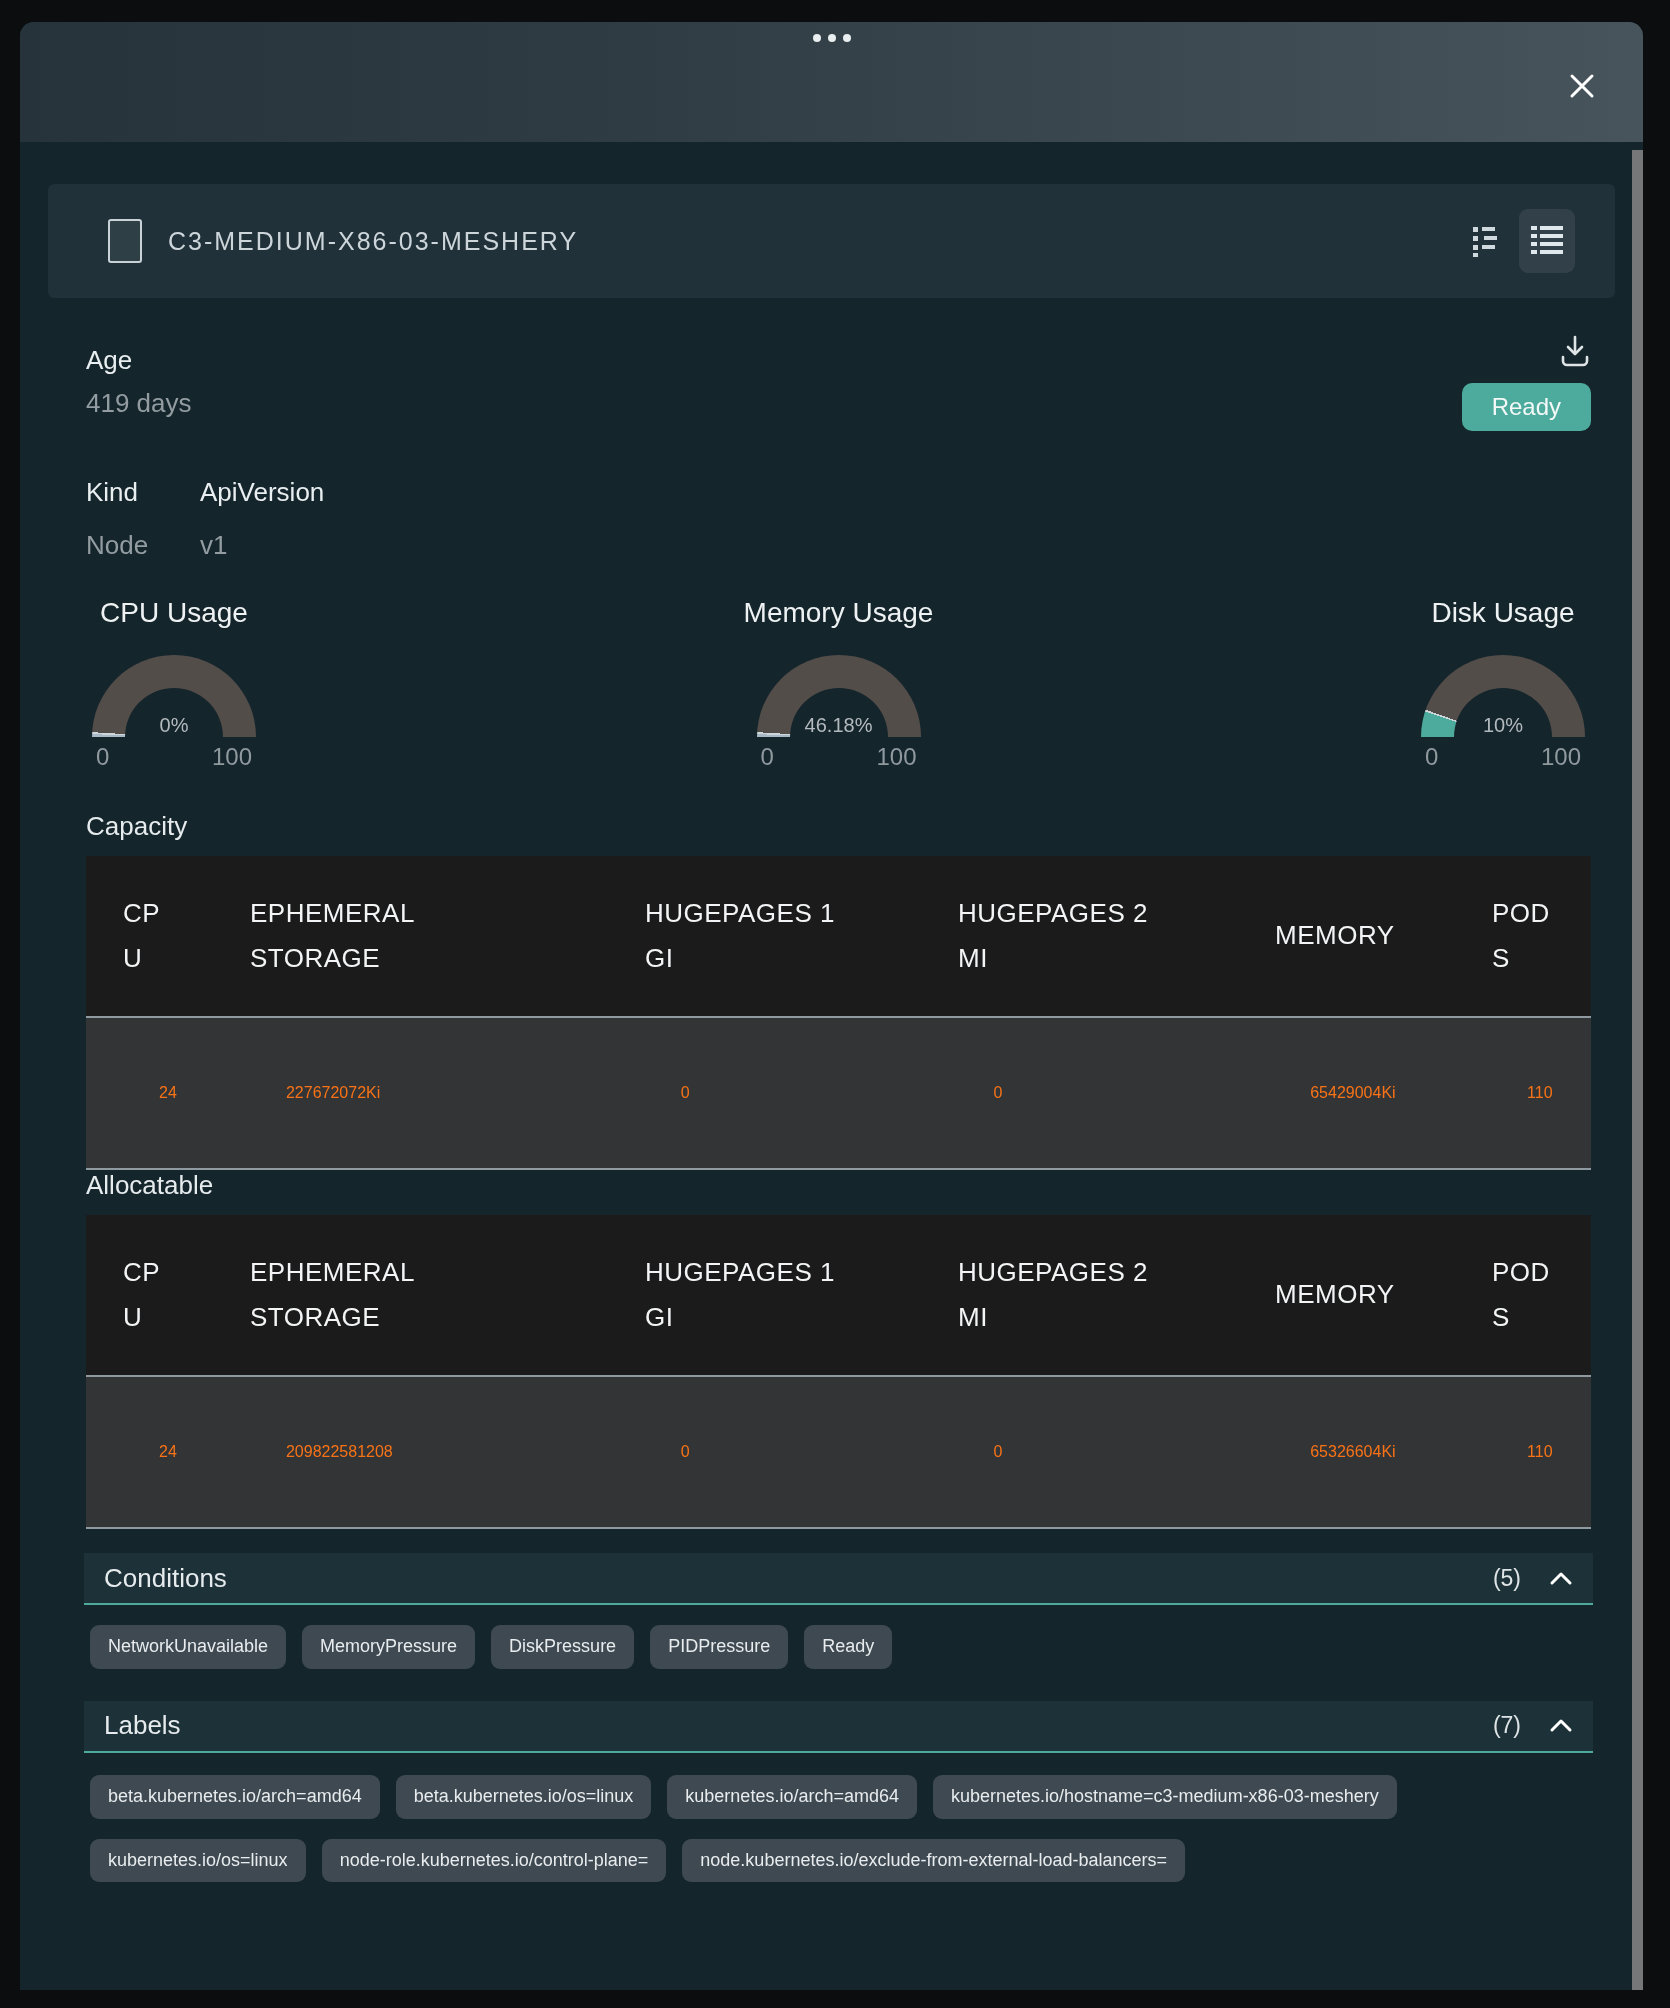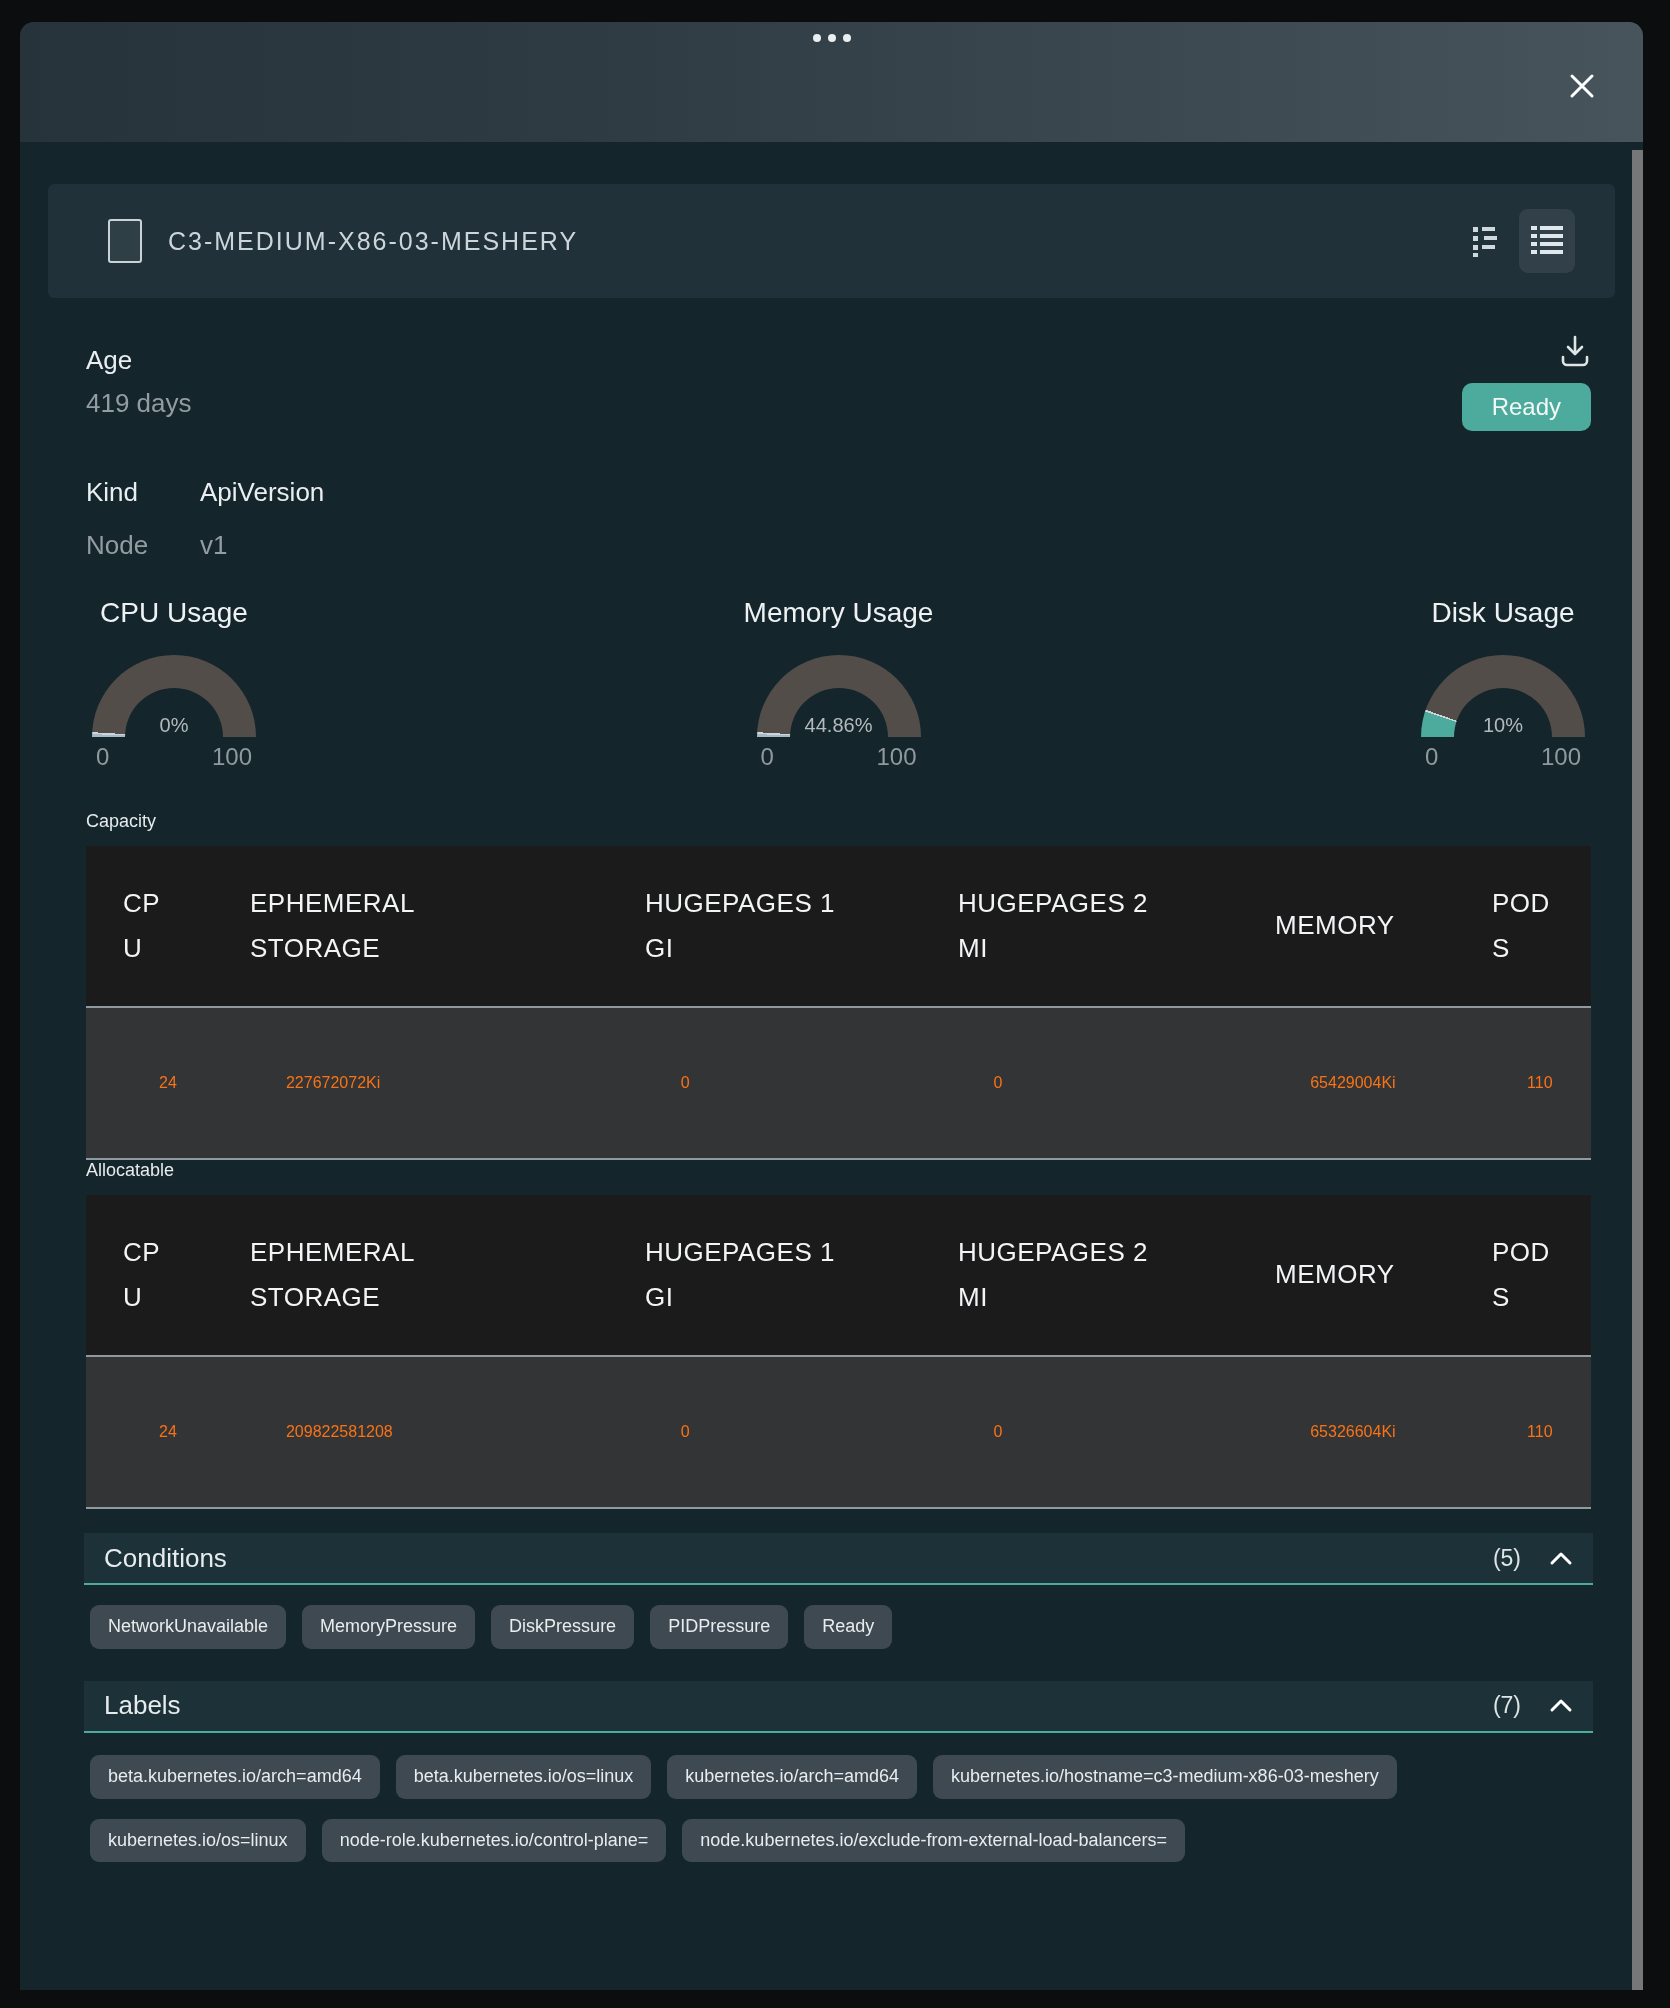--- a/index.html
+++ b/index.html
@@ -43,21 +43,21 @@
   .gauge-arc{position:relative;width:164px;height:82px;overflow:hidden;}
   .gauge-arc::before{content:"";position:absolute;left:0;top:0;width:164px;height:164px;border-radius:50%;
     background:conic-gradient(from 270deg,var(--fill,#a9b9c6) 0 var(--deg,2deg),
       #cdd6da var(--deg,2deg) calc(var(--deg,2deg) + 1.4deg),
       #534d49 calc(var(--deg,2deg) + 1.4deg) 180deg,transparent 180deg 360deg);}
   .gauge-arc::after{content:"";position:absolute;left:33px;top:33px;width:98px;height:98px;border-radius:50%;background:#15252c;}
   .gauge-pct{position:absolute;left:0;right:0;bottom:0;text-align:center;font-size:20px;color:#b3babd;z-index:2;}
   .gauge-axis{display:flex;justify-content:space-between;width:164px;padding:6px 4px 0;box-sizing:border-box;
     font-size:24px;color:#8f999e;}
 
-  .section-title{font-size:18px;color:#e6ebed;}
+  .section-title{font-size:26px;color:#e6ebed;}
   .st-cap{margin-top:40px;}
   .st-alloc{}
   .dtable{margin-top:14px;width:100%;}
   .thead{background:#1b1b1b;height:160px;display:flex;align-items:center;
     font-size:26px;font-weight:500;letter-spacing:0.5px;color:#f2f4f5;line-height:1.75;}
   .trow{background:#333436;height:150px;display:flex;align-items:center;
     font-size:16px;color:#f97316;line-height:1.4;border-top:2px solid #8f99a0;border-bottom:2px solid #8f99a0;padding-left:36px;}
   .cell{box-sizing:border-box;}
   .ba{word-break:break-all;}
   .c1{margin-left:37px;width:48px;}
@@ -178,21 +178,21 @@
               <div class="gauge-axis">
                 <span>0</span>
                 <span>100</span>
               </div>
             </div>
           </div>
           <div class="gauge-col">
             <div class="gauge-title">Memory Usage</div>
             <div class="gauge-wrap">
               <div class="gauge-arc" style="--deg: 2deg; --fill: #a9b9c6;">
-                <div class="gauge-pct">44.86%</div>
+                <div class="gauge-pct">46.18%</div>
               </div>
               <div class="gauge-axis">
                 <span>0</span>
                 <span>100</span>
               </div>
             </div>
           </div>
           <div class="gauge-col">
             <div class="gauge-title">Disk Usage</div>
             <div class="gauge-wrap">

